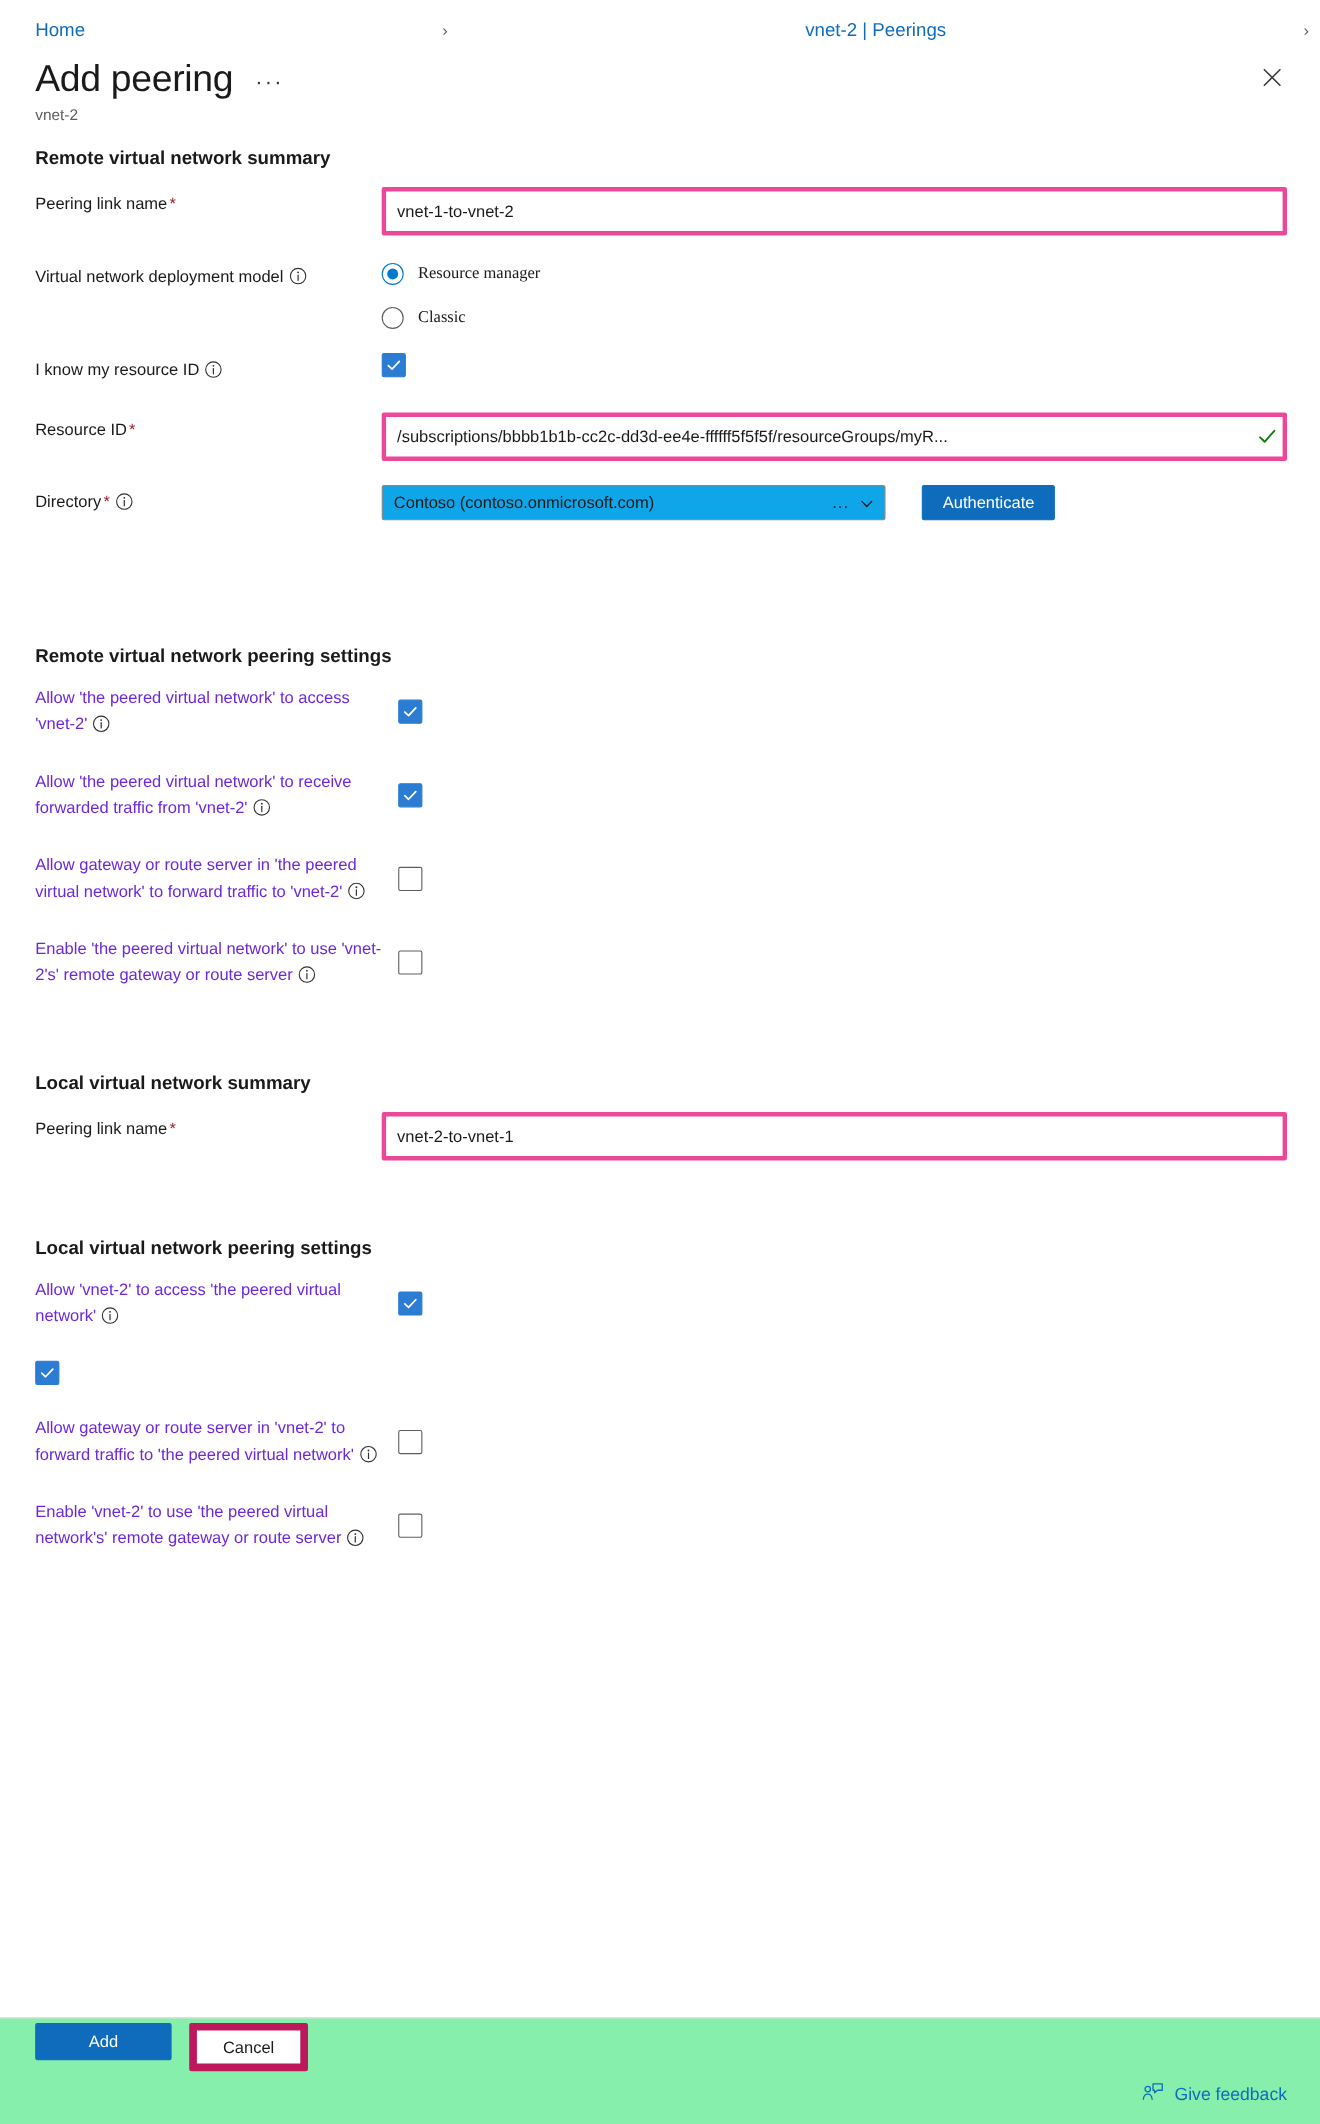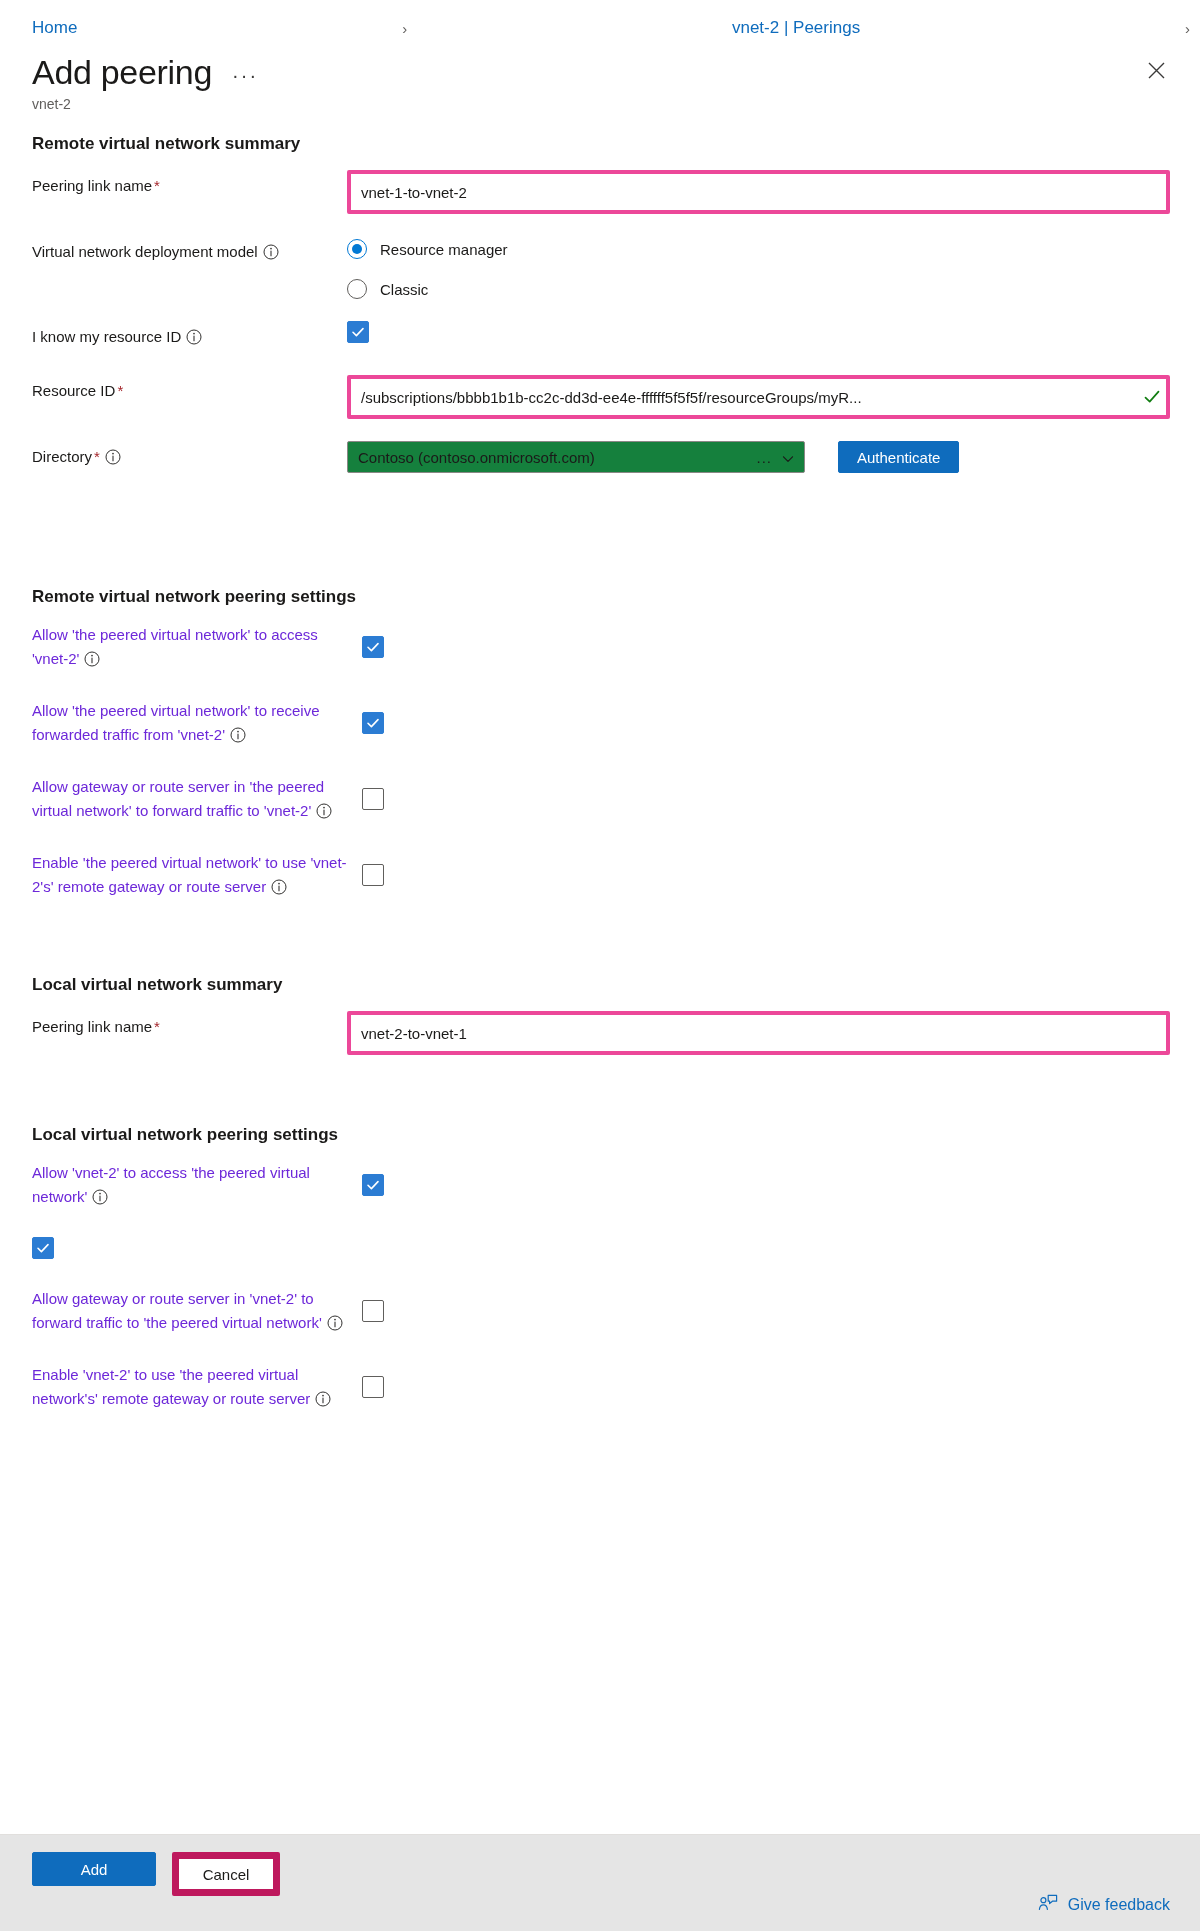--- a/index.html
+++ b/index.html
@@ -148,21 +148,21 @@
   .info-ico {
     display: inline-flex;
     vertical-align: -3px;
     width: 16px; height: 16px;
     margin-left: 5px;
     cursor: pointer;
   }
   .info-ico svg { display: block; }
 
   
-  .radio-group { display: flex; flex-direction: column; gap: 20px; padding-top: 3px; }
+  .radio-group { display: flex; flex-direction: column; gap: 20px; padding-top: 3px; font-family: Liberation Serif, serif; }
   .radio-item { display: flex; align-items: center; cursor: pointer; }
   .radio-outer {
     width: 20px; height: 20px; border-radius: 50%;
     border: 1px solid #605e5c;
     background: #fff;
     display: inline-flex; align-items: center; justify-content: center;
     flex: 0 0 20px;
   }
   .radio-item.checked .radio-outer { border: 1px solid #0078d4; }
   .radio-dot { width: 10px; height: 10px; border-radius: 50%; background: #0078d4; display: none; }
@@ -184,21 +184,21 @@
   .cbox.checked svg { display: block; }
 
   
   .dir-control { display: flex; align-items: center; gap: 14px; width: 100%; }
   .select-box {
     position: relative;
     width: 458px;
     height: 32px;
     border: 1px solid #8a8886;
     border-radius: 2px;
-    background: #15803d;
+    background: #0ea5e9;
     display: flex; align-items: center;
     padding: 2px 10px;
     font-size: 15px;
     color: #1b1a19;
     cursor: pointer;
   }
   .select-value { flex: 1 1 auto; white-space: nowrap; overflow: hidden; text-overflow: ellipsis; }
   .select-dots { color: #1b1a19; font-size: 15px; margin-right: 10px; letter-spacing: 1px;}
   .chev { width: 12px; height: 12px; color: #1b1a19; }
   .btn-auth {
@@ -233,24 +233,24 @@
 
   .gap-lg { height: 92px; }
   .gap-md { height: 48px; }
 
   
   .footer {
     position: absolute;
     left: 0; right: 0; bottom: 0;
     height: 97px;
     border-top: 1px solid #e1dfdd;
-    background: #e5e5e5;
+    background: #86efac;
     display: flex;
     align-items: flex-start;
-    padding: 17px 30px 0 32px;
+    padding: 4px 30px 0 32px;
   }
   .btn-primary {
     height: 34px;
     min-width: 124px;
     background: #0f6cbd;
     color: #fff;
     border: 1px solid #0f6cbd;
     border-radius: 2px;
     font-size: 15px;
     font-family: "Liberation Sans", sans-serif;

